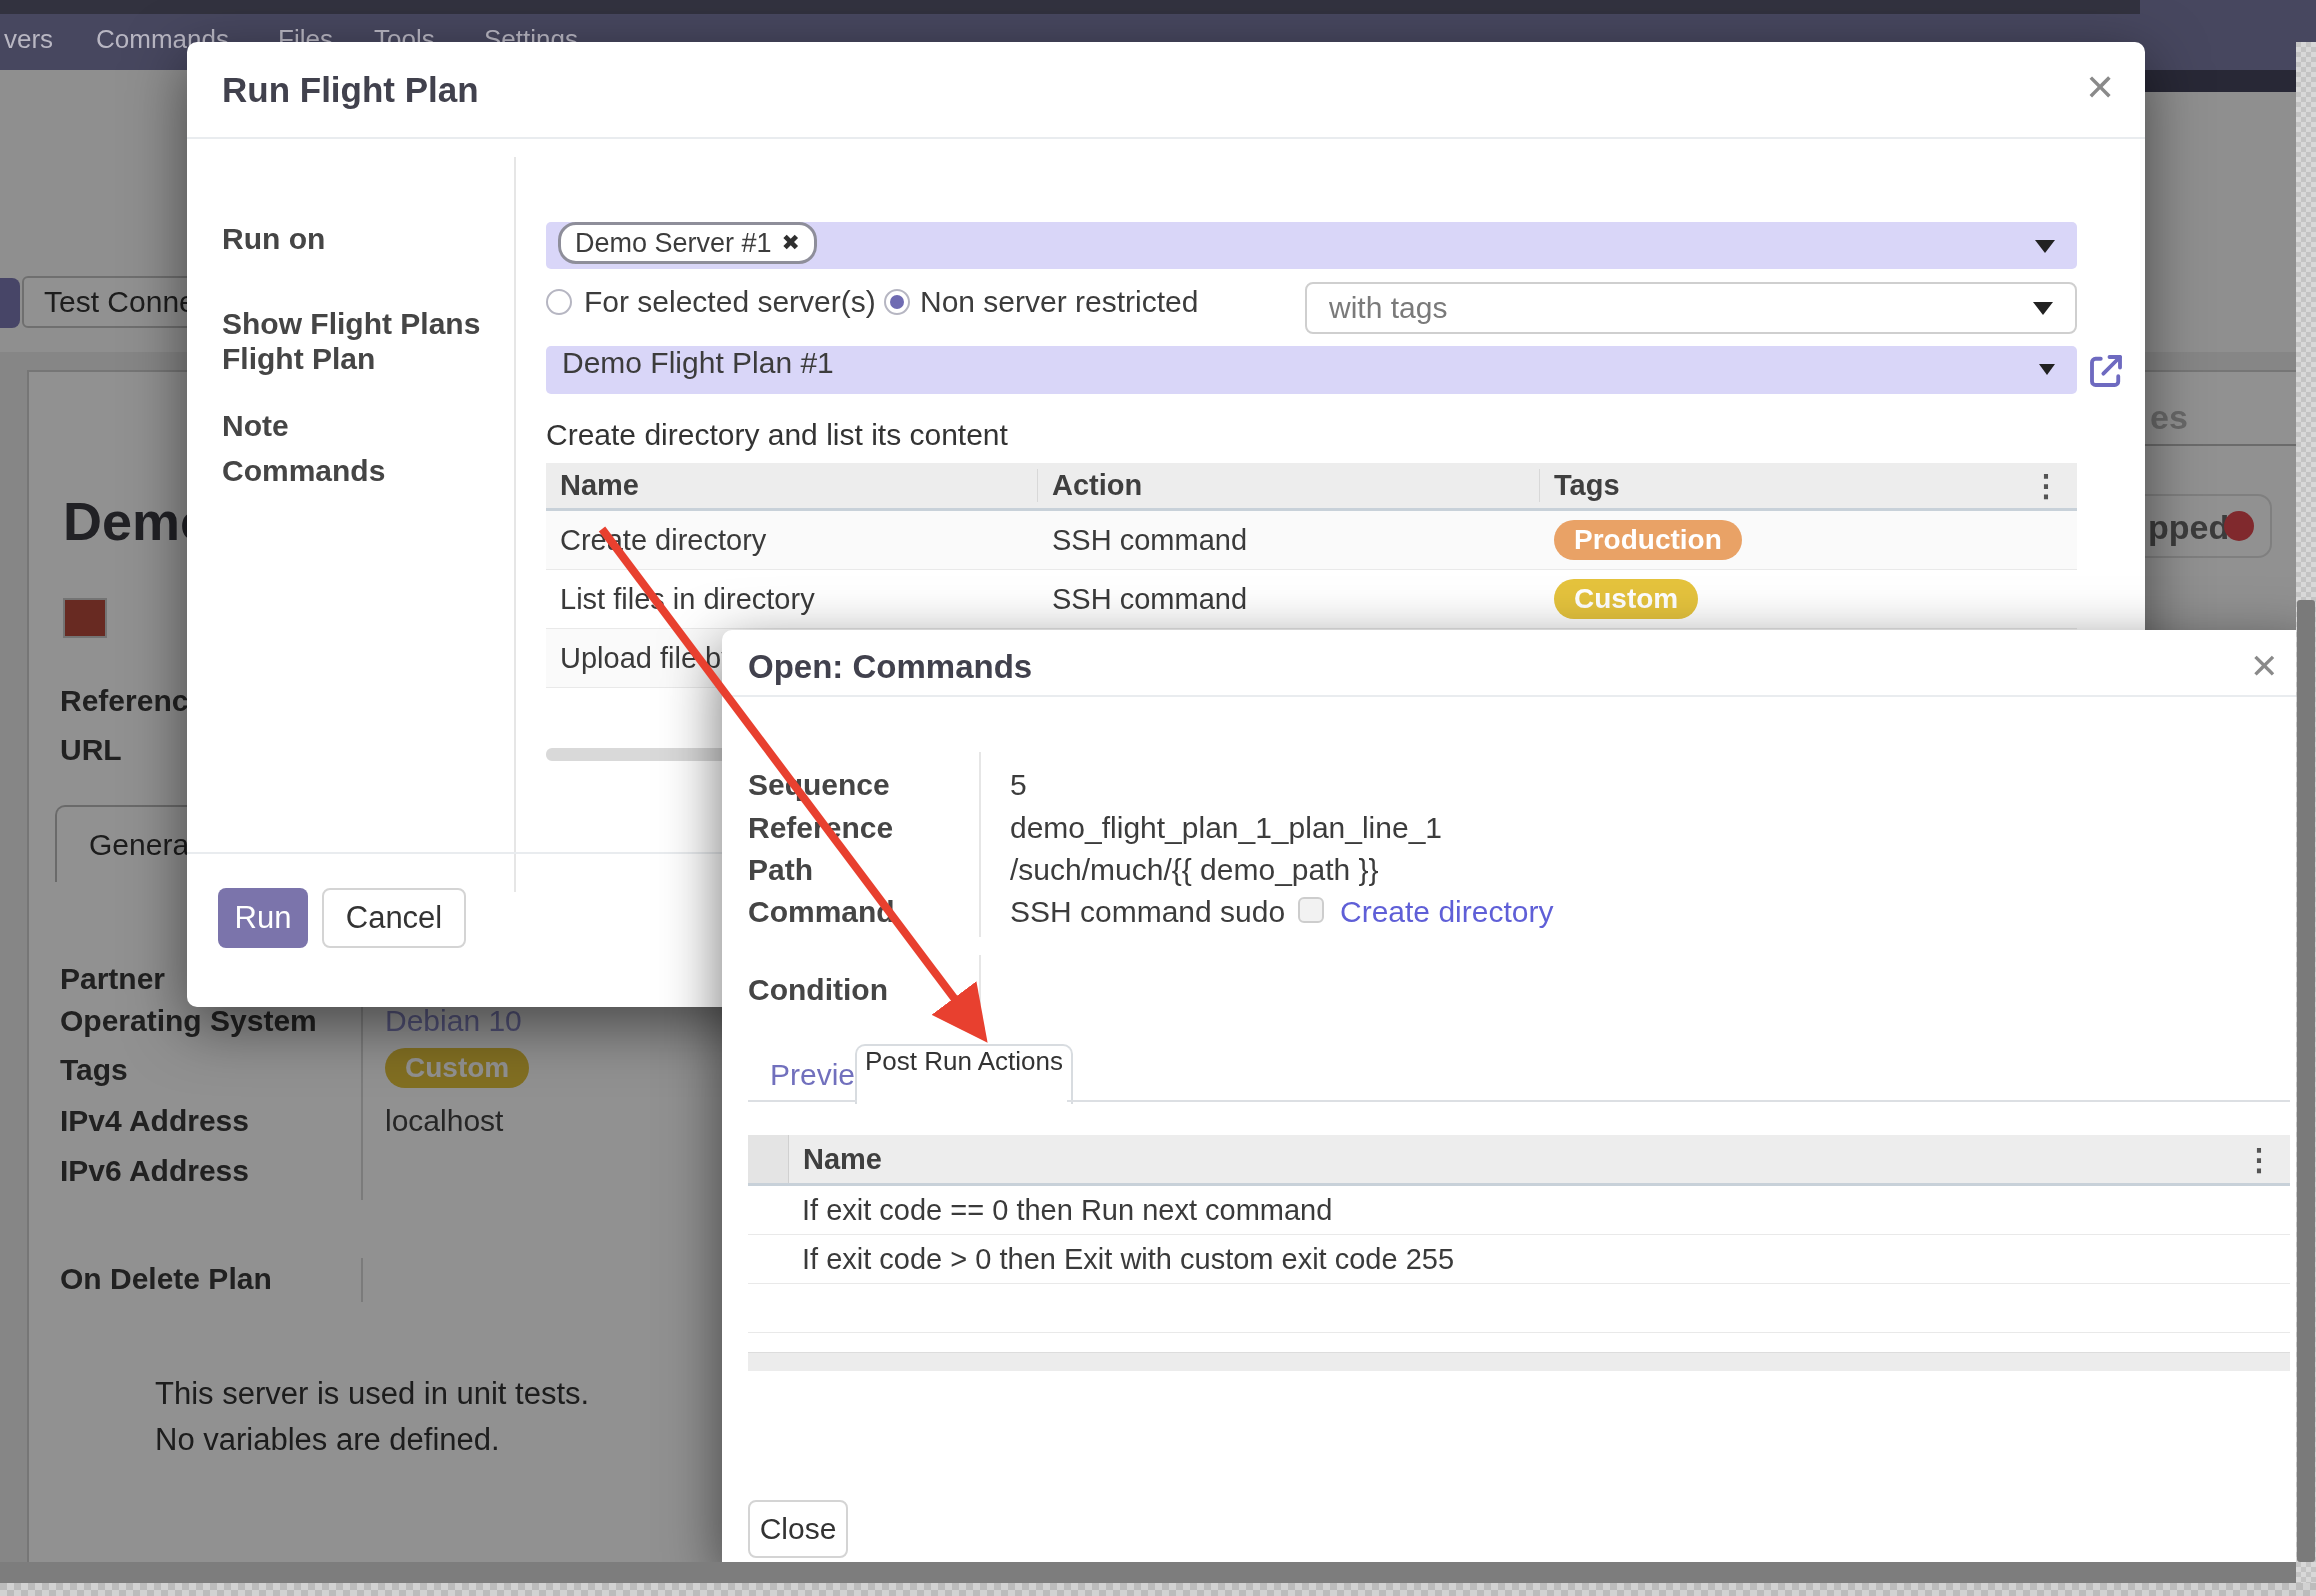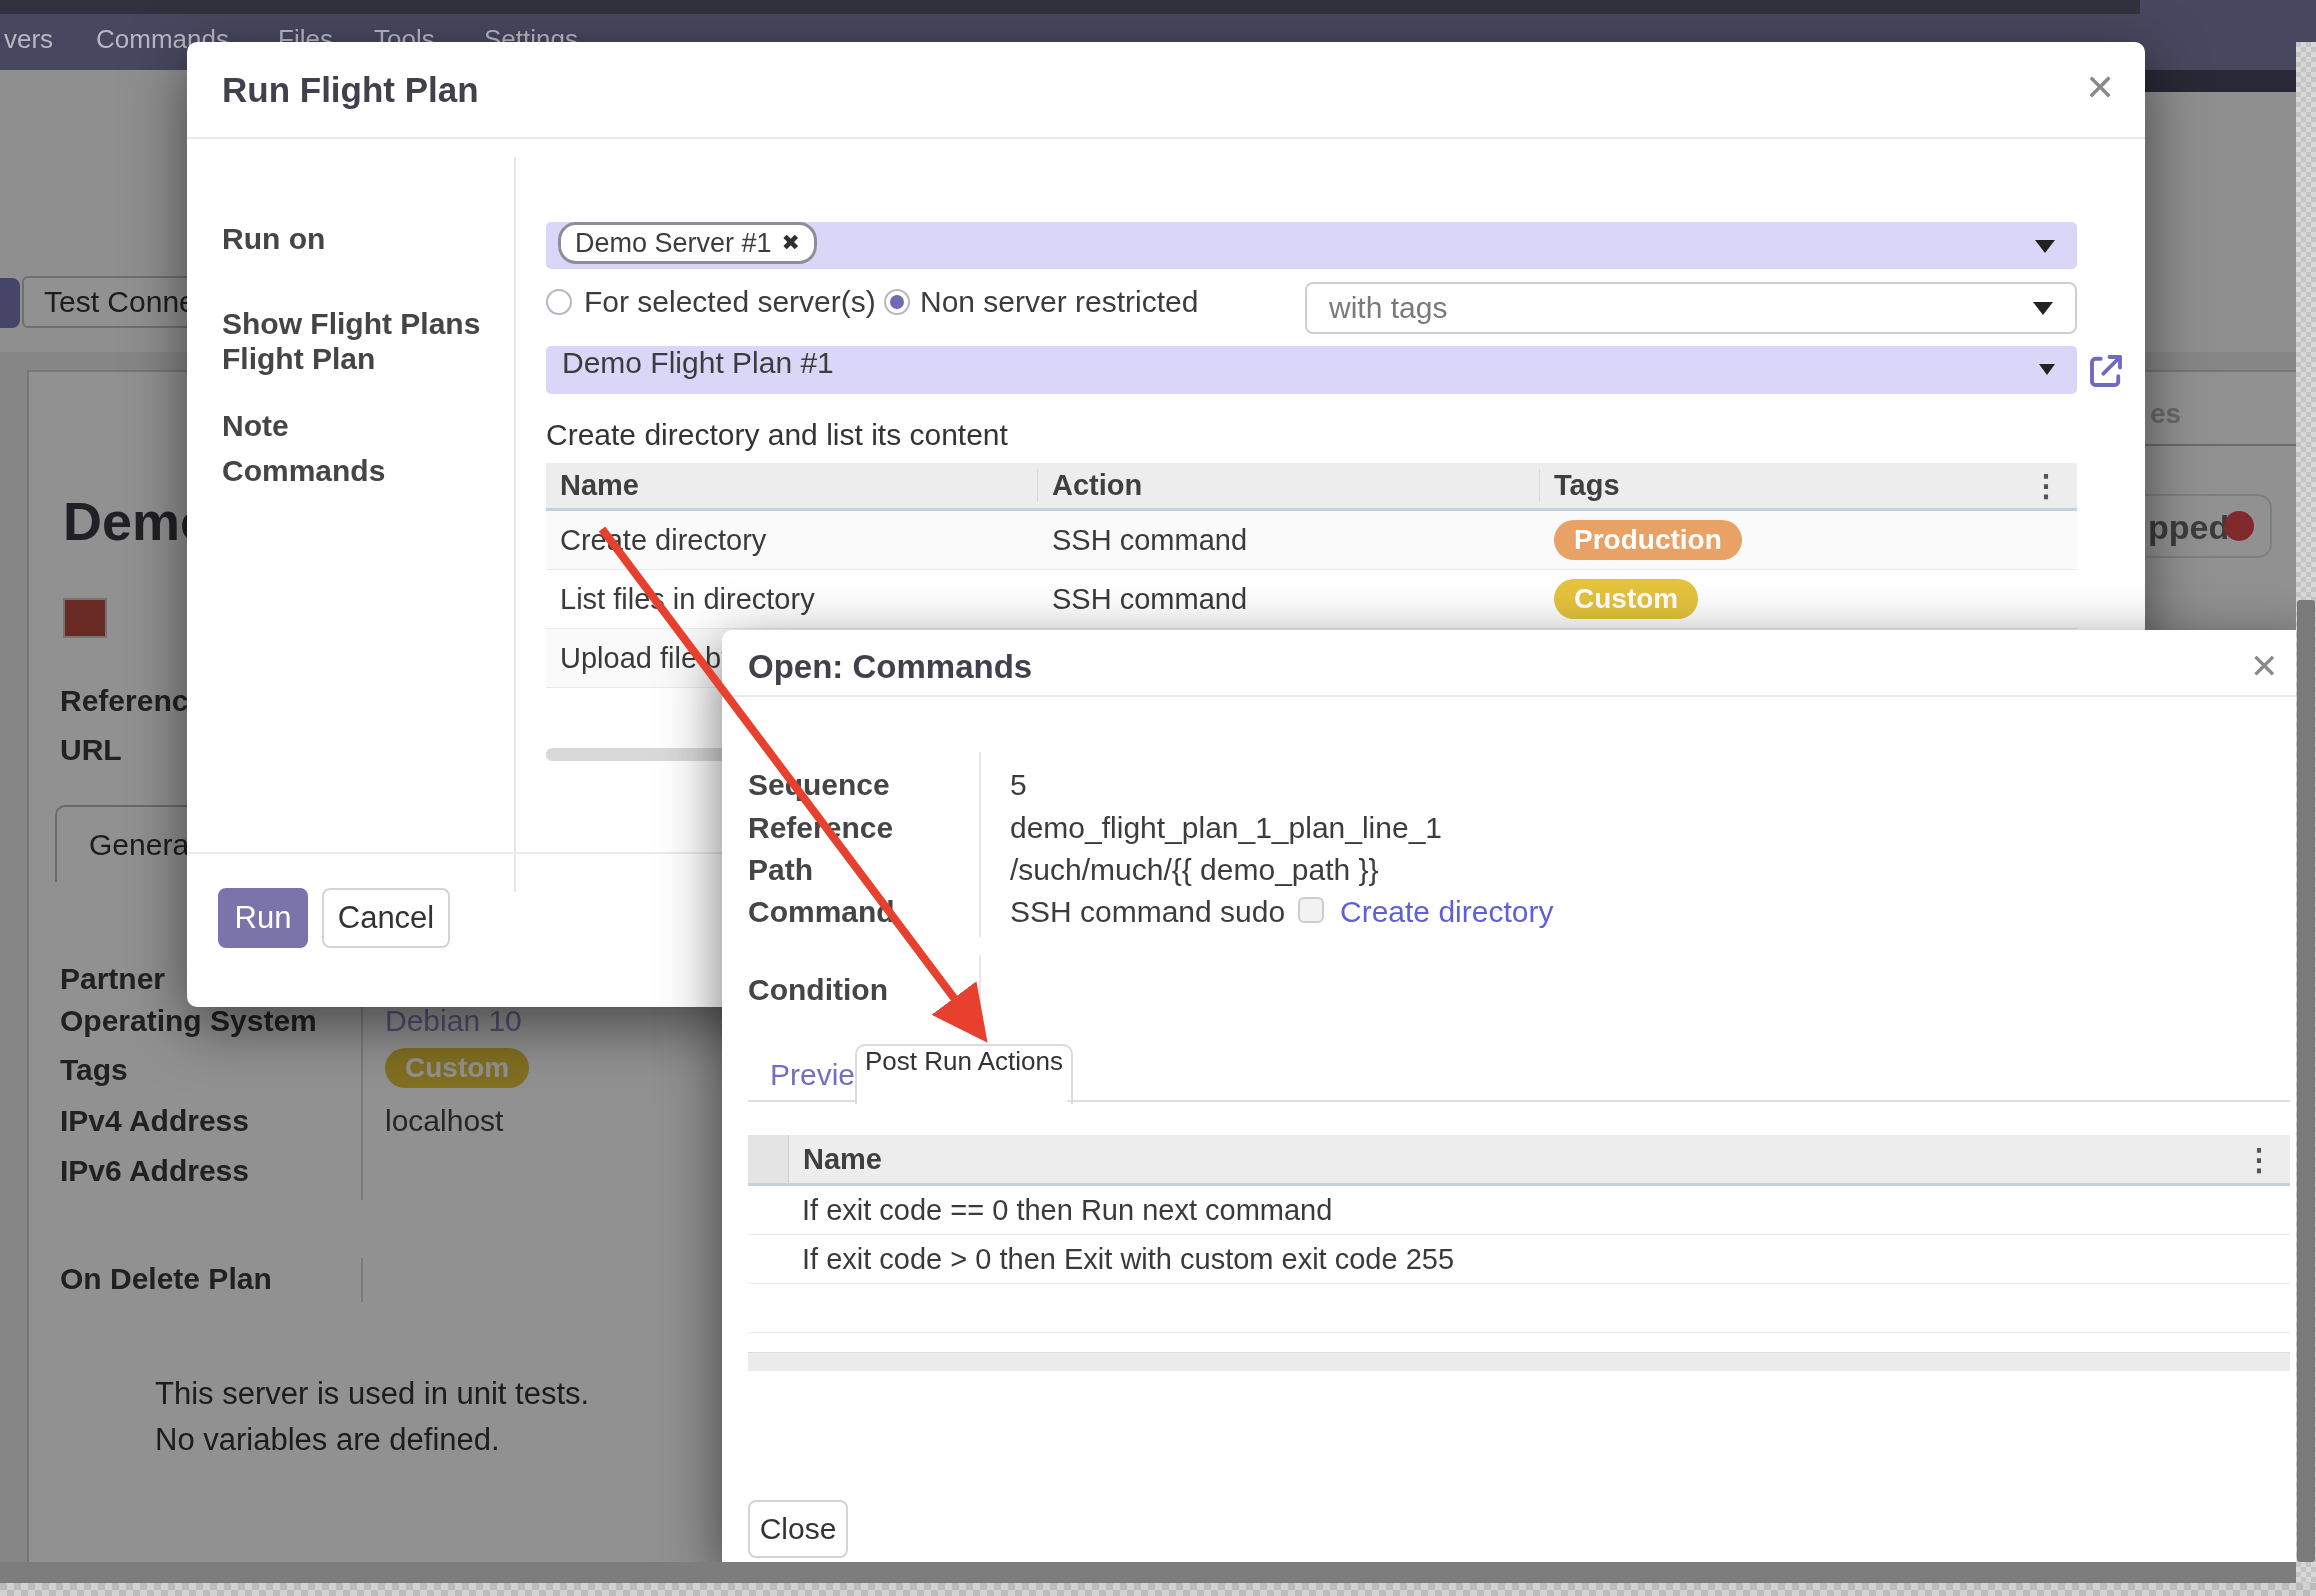--- a/index.html
+++ b/index.html
@@ -106,21 +106,21 @@
     <div class="abs bg-val" style="left:385px;top:1104px;">localhost</div>
     <div class="abs bg-label" style="left:60px;top:1154px;">IPv6 Address</div>
     <div class="abs" style="left:361px;top:985px;width:2px;height:215px;background:#d9d9d9;"></div>
 
     <div class="abs bg-label" style="left:60px;top:1262px;">On Delete Plan</div>
     <div class="abs" style="left:361px;top:1258px;width:2px;height:44px;background:#d9d9d9;"></div>
 
     <div class="abs" style="left:155px;top:1376px;font-size:31px;color:#333;">This server is used in unit tests.</div>
     <div class="abs" style="left:155px;top:1422px;font-size:31px;color:#333;">No variables are defined.</div>
 
-    <div class="abs" style="left:2150px;top:398px;font-size:28px;font-weight:bold;color:#b9b9b9;">es</div>
+    <div class="abs" style="left:2150px;top:398px;font-size:34px;font-weight:bold;color:#b9b9b9;">es</div>
     <div class="abs" style="left:2142px;top:444px;width:158px;height:2px;background:#bdbdbd;"></div>
     <div class="abs" style="left:2040px;top:494px;width:232px;height:64px;border:2px solid #e0e0e0;border-radius:14px;box-sizing:border-box;"></div>
     <div class="abs" style="left:2148px;top:508px;font-size:34px;font-weight:bold;color:#6a6a6a;">pped</div>
     <div class="abs" style="left:2224px;top:511px;width:30px;height:30px;border-radius:50%;background:#E2484F;"></div>
   </div>
 
   <div class="backdrop"></div>
 
   <div class="modal1">
     <div class="abs m-title" style="left:35px;top:28px;">Run Flight Plan</div>
@@ -190,21 +190,21 @@
         <div style="width:492px;padding-left:14px;box-sizing:border-box;">Upload file by</div>
         <div style="width:502px;padding-left:14px;box-sizing:border-box;"></div>
         <div style="flex:1;"></div>
       </div>
     </div>
 
     <div class="abs" style="left:359px;top:706px;width:220px;height:13px;background:#d9d9d9;border-radius:6px;"></div>
 
     <div class="hline" style="left:0;top:810px;width:1958px;"></div>
     <div class="btn btn-primary abs" style="left:31px;top:846px;width:90px;height:60px;">Run</div>
-    <div class="btn btn-secondary abs" style="left:135px;top:846px;width:128px;height:60px;">Cancel</div>
+    <div class="btn btn-secondary abs" style="left:135px;top:846px;width:144px;height:60px;">Cancel</div>
   </div>
 
   <div class="modal2">
     <div class="abs m-title" style="left:26px;top:18px;font-size:33px;">Open: Commands</div>
     <div class="abs close-x" style="left:1528px;top:16px;font-size:34px;">✕</div>
     <div class="hline" style="left:0;top:65px;width:1594px;"></div>
 
     <div class="vline" style="left:257px;top:122px;height:185px;"></div>
     <div class="abs f-label" style="left:26px;top:138px;">Sequence</div>
     <div class="abs f-val" style="left:288px;top:138px;">5</div>

